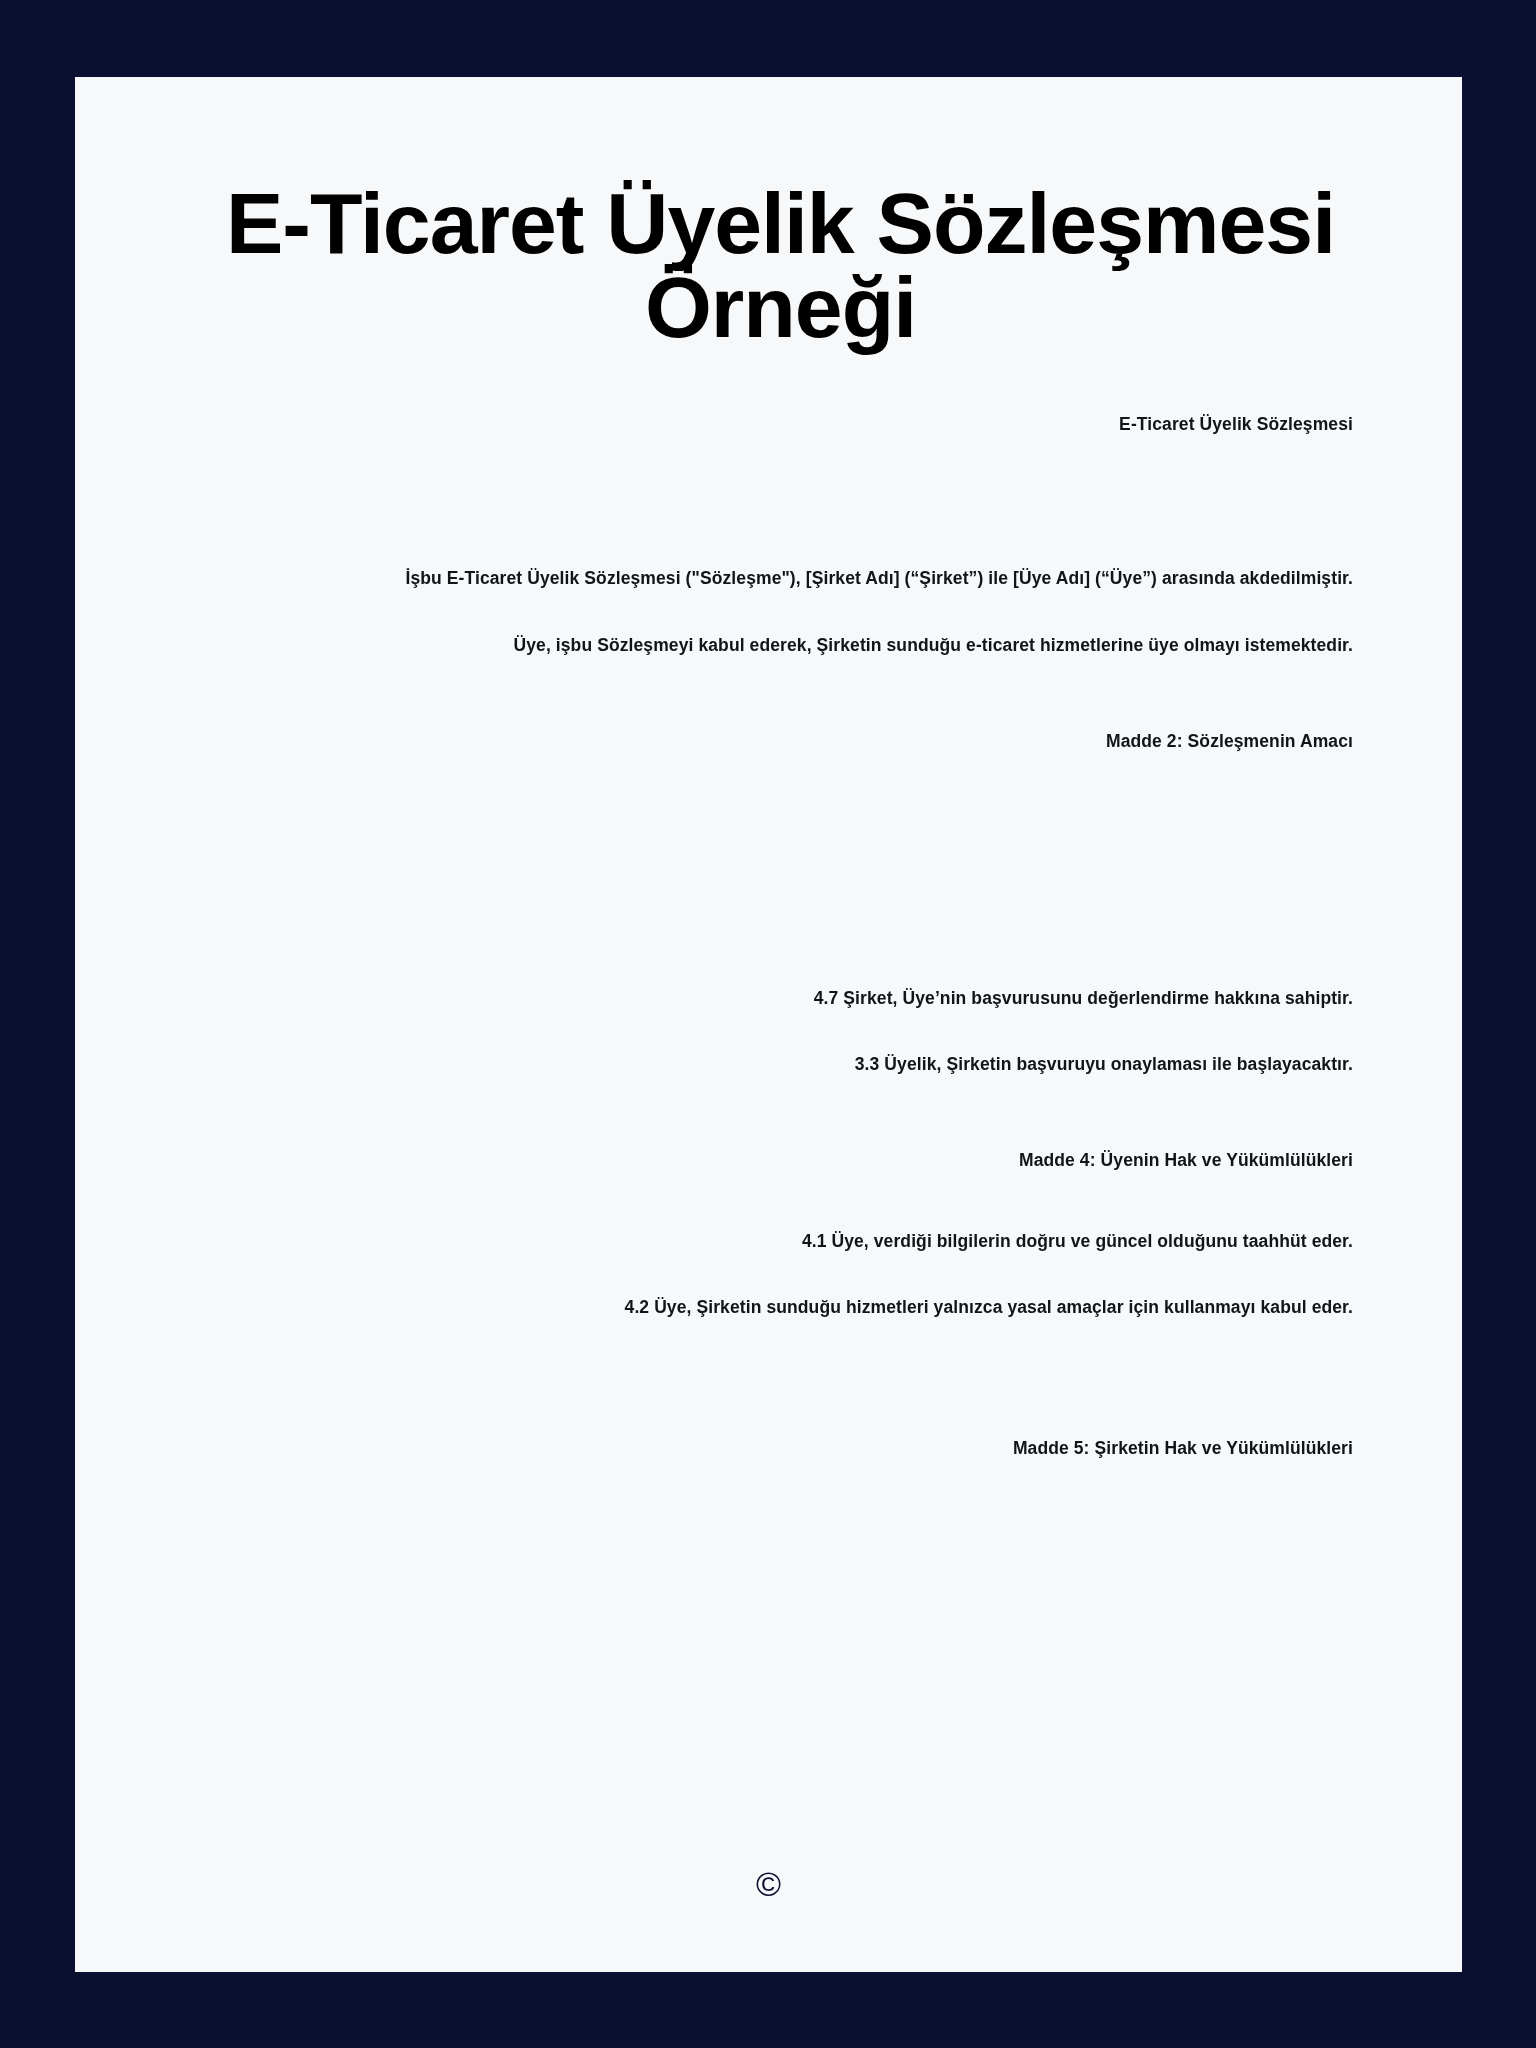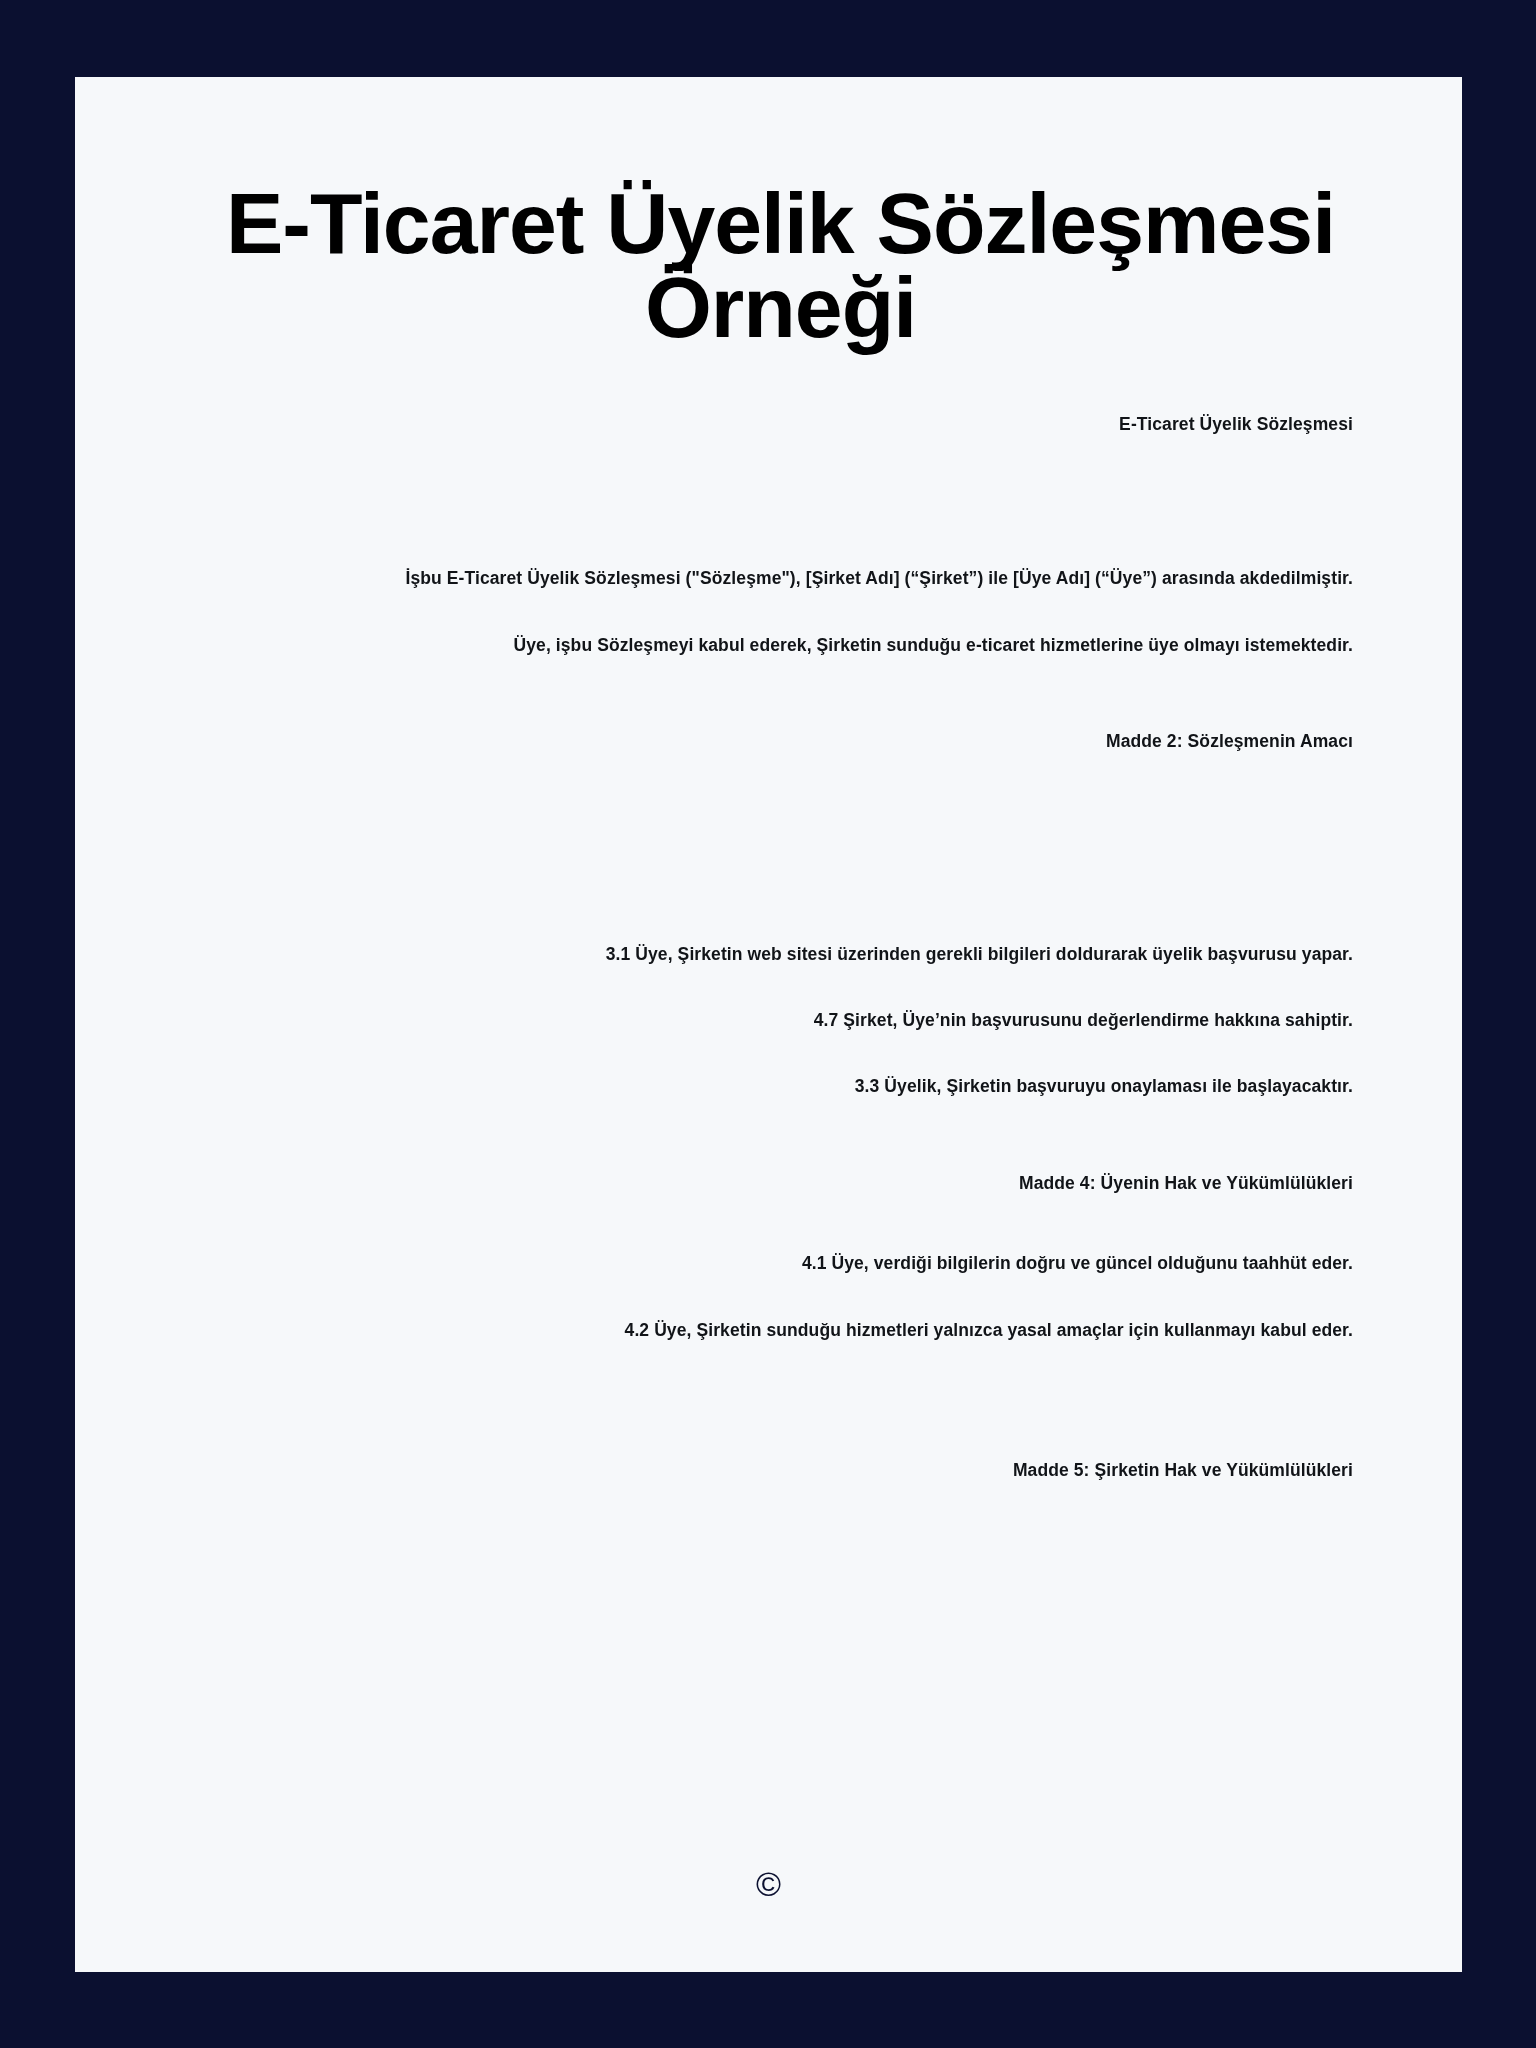--- a/index.html
+++ b/index.html
@@ -96,21 +96,20 @@
     <p class="para">Üye, işbu Sözleşmeyi kabul ederek, Şirketin sunduğu e-ticaret hizmetlerine üye olmayı istemektedir.</p>
     <div class="gap-xl"></div>
 
     <p class="para">Madde 2: Sözleşmenin Amacı</p>
     <div class="gap-lg"></div>
 
     <div class="gap-xl"></div>
 
     <div class="gap-lg"></div>
 
-    <p class="para">3.1 Üye, Şirketin web sitesi üzerinden gerekli bilgileri doldurarak üyelik başvurusu yapar.</p>
     <div class="gap-md"></div>
 
     <p class="para">4.7 Şirket, Üye’nin başvurusunu değerlendirme hakkına sahiptir.</p>
     <div class="gap-md"></div>
 
     <p class="para">3.3 Üyelik, Şirketin başvuruyu onaylaması ile başlayacaktır.</p>
     <div class="gap-xl"></div>
 
     <p class="para">Madde 4: Üyenin Hak ve Yükümlülükleri</p>
     <div class="gap-lg"></div>

